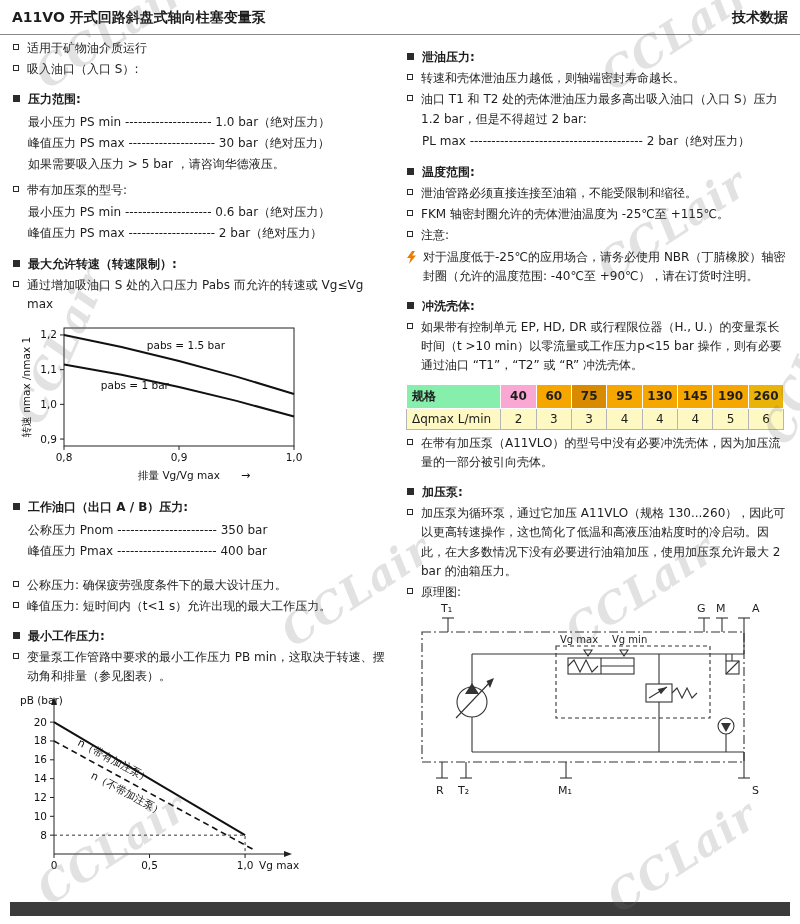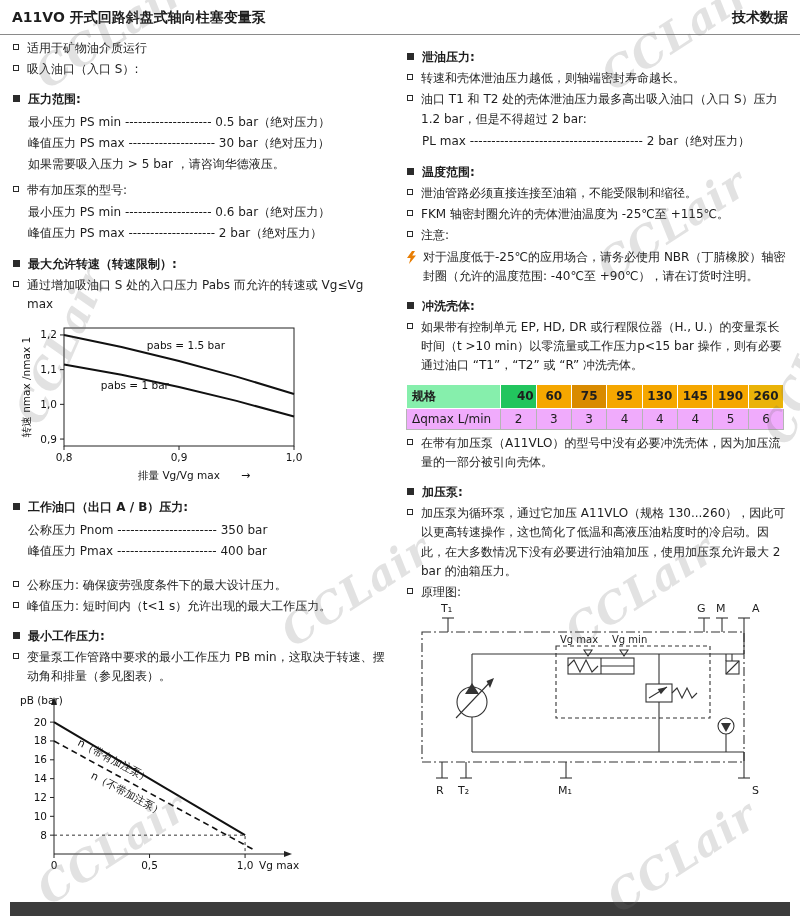--- a/index.html
+++ b/index.html
@@ -26,21 +26,21 @@
   .b-fill { background:#2b2b2b; }
   .b-open { width:6px; height:6px; border:1.3px solid #2b2b2b; background:#fff; }
   .warn-ico { flex:0 0 auto; margin:3px 6px 0 0; }
   .indent { margin-left:16px; line-height:1.75; }
   .chart-wrap { margin:6px 0 4px 6px; }
 
   svg text { font-family:"DejaVu Sans","Liberation Sans",sans-serif; }
 
   table.spec-table { border-collapse:collapse; width:99%; margin:8px 0 4px 0; table-layout:fixed; border:1px solid #b5b5b5; }
   table.spec-table th { font-weight:bold; border:1px solid #fff; padding:3px 2px; text-align:center; height:20px; }
-  table.spec-table td { border:1px solid #b5b5b5; padding:3px 2px; text-align:center; height:20px; background:#f0abfc; }
+  table.spec-table td { border:1px solid #b5b5b5; padding:3px 2px; text-align:center; height:20px; background:#fef9c3; }
   table.spec-table th:first-child { text-align:left; padding-left:5px; }
   table.spec-table td:first-child { text-align:left; padding-left:5px; }
 
   .circuit { position:relative; width:372px; height:198px; margin:4px 0 0 2px; }
   .clab { position:absolute; font-size:11px; color:#1d1d1d; white-space:nowrap; }
 
   .wm {
     position:absolute; z-index:40; pointer-events:none;
     font-family:"DejaVu Serif","Liberation Serif",serif;
     font-weight:bold; font-style:italic; font-size:42px;
@@ -81,21 +81,21 @@
       </div>
 
       <div class="row">
         <span class="bullet b-open"></span>
         <span class="txt">吸入油口（入口 S）:</span>
       </div>
       <div class="row sec">
         <span class="bullet b-fill"></span>
         <span class="txt">压力范围:</span>
       </div>
-      <div class="indent">最小压力 PS min -------------------- 0.5 bar（绝对压力）</div>
+      <div class="indent">最小压力 PS min -------------------- 1.0 bar（绝对压力）</div>
       <div class="indent">峰值压力 PS max -------------------- 30 bar（绝对压力）</div>
       <div class="indent">如果需要吸入压力 &gt; 5 bar ，请咨询华德液压。</div>
       <div class="row" style="margin-top:6px">
         <span class="bullet b-open"></span>
         <span class="txt">带有加压泵的型号:</span>
       </div>
       <div class="indent">最小压力 PS min -------------------- 0.6 bar（绝对压力）</div>
       <div class="indent">峰值压力 PS max -------------------- 2 bar（绝对压力）</div>
 
       <div class="row sec">
@@ -246,21 +246,21 @@
         <span class="txt">如果带有控制单元 EP, HD, DR 或行程限位器（H., U.）的变量泵长时间（t &gt;10 min）以零流量或工作压力p&lt;15 bar 操作，则有必要通过油口 “T1”，“T2” 或 “R” 冲洗壳体。</span>
       </div>
 
       <table class="spec-table">
         <colgroup>
             <col style="width:25%">
           </colgroup>
         <tbody>
             <tr>
           <th style="background: #86efac;">规格</th>
-          <th style="background: #22c55e; text-align: right;">40</th>
+          <th style="background: #f9a8d4;">40</th>
           <th style="background: rgb(245, 167, 0); margin-top: 36px;">60</th>
           <th style="background: rgb(217, 139, 0);">75</th>
           <th style="background: rgb(245, 167, 0);">95</th>
           <th style="background: rgb(245, 167, 0);">130</th>
           <th style="background: rgb(245, 167, 0);">145</th>
           <th style="background: rgb(245, 167, 0);">190</th>
           <th style="background: #eab308;">260</th>
         </tr>
         <tr>
           <td>Δqmax L/min</td>

